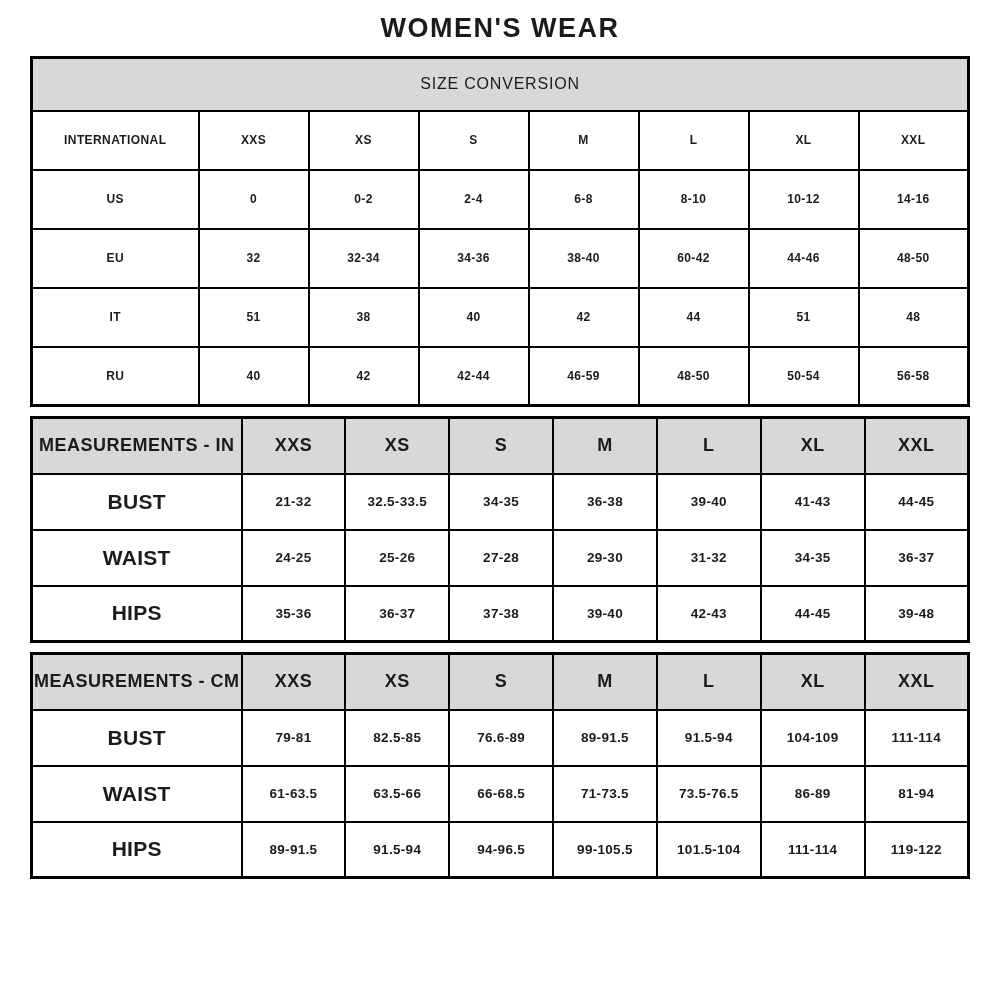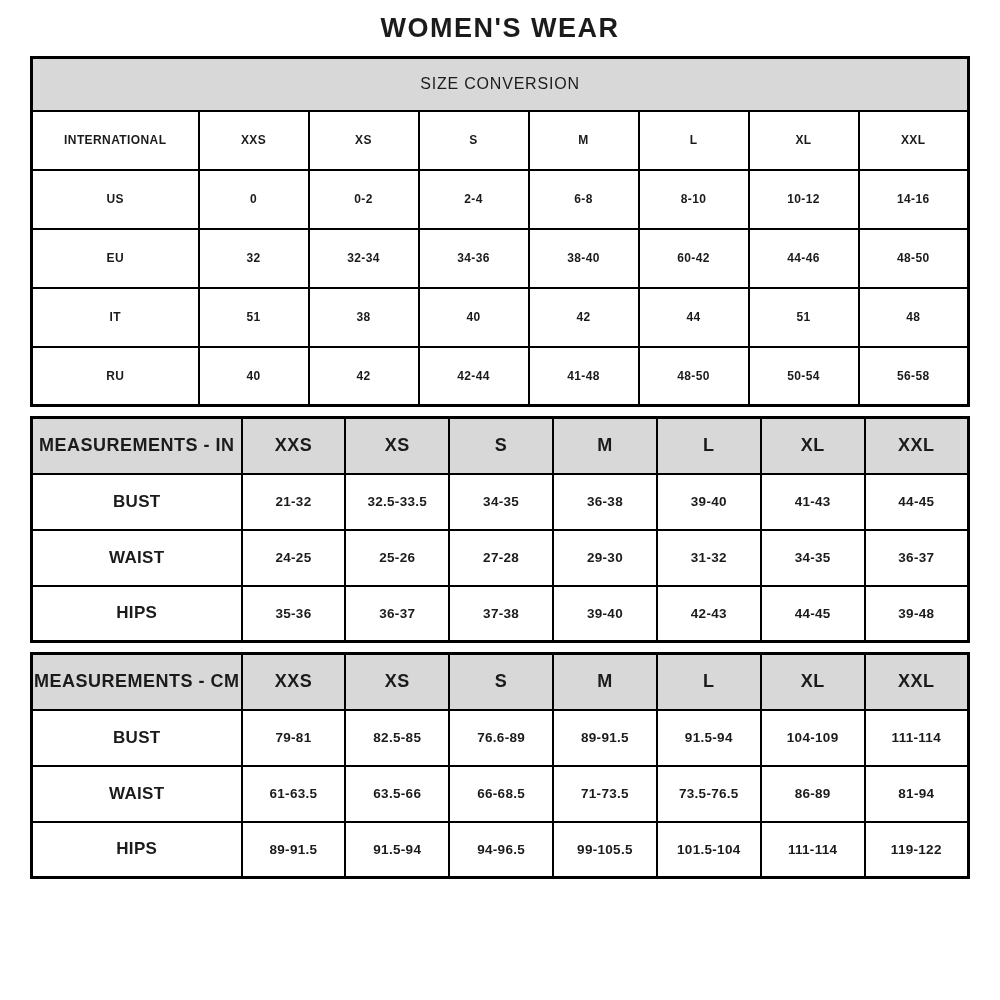--- a/index.html
+++ b/index.html
@@ -55,21 +55,21 @@
     font-weight: 600;
     letter-spacing: 0.3px;
   }
   .t2 tr.header-row td {
     background: #d8d8d8;
     font-size: 18px;
     font-weight: 700;
     letter-spacing: 0.5px;
   }
   .t2 td.row-label {
-    font-size: 17px;
+    font-size: 21px;
   }
 </style>
 </head>
 <body>
 
 <div class="page">
   <h1 class="page-title">WOMEN'S WEAR</h1>
 
   <table class="t1">
       <colgroup>
@@ -124,21 +124,21 @@
           <td>42</td>
           <td>44</td>
           <td>51</td>
           <td>48</td>
         </tr>
         <tr>
           <td class="row-label">RU</td>
           <td>40</td>
           <td>42</td>
           <td>42-44</td>
-          <td>41-48</td>
+          <td>46-59</td>
           <td>48-50</td>
           <td>50-54</td>
           <td>56-58</td>
         </tr>
       </tbody>
     </table>
 
   <table class="t2">
       <colgroup>
         <col style="width: 210px;">

